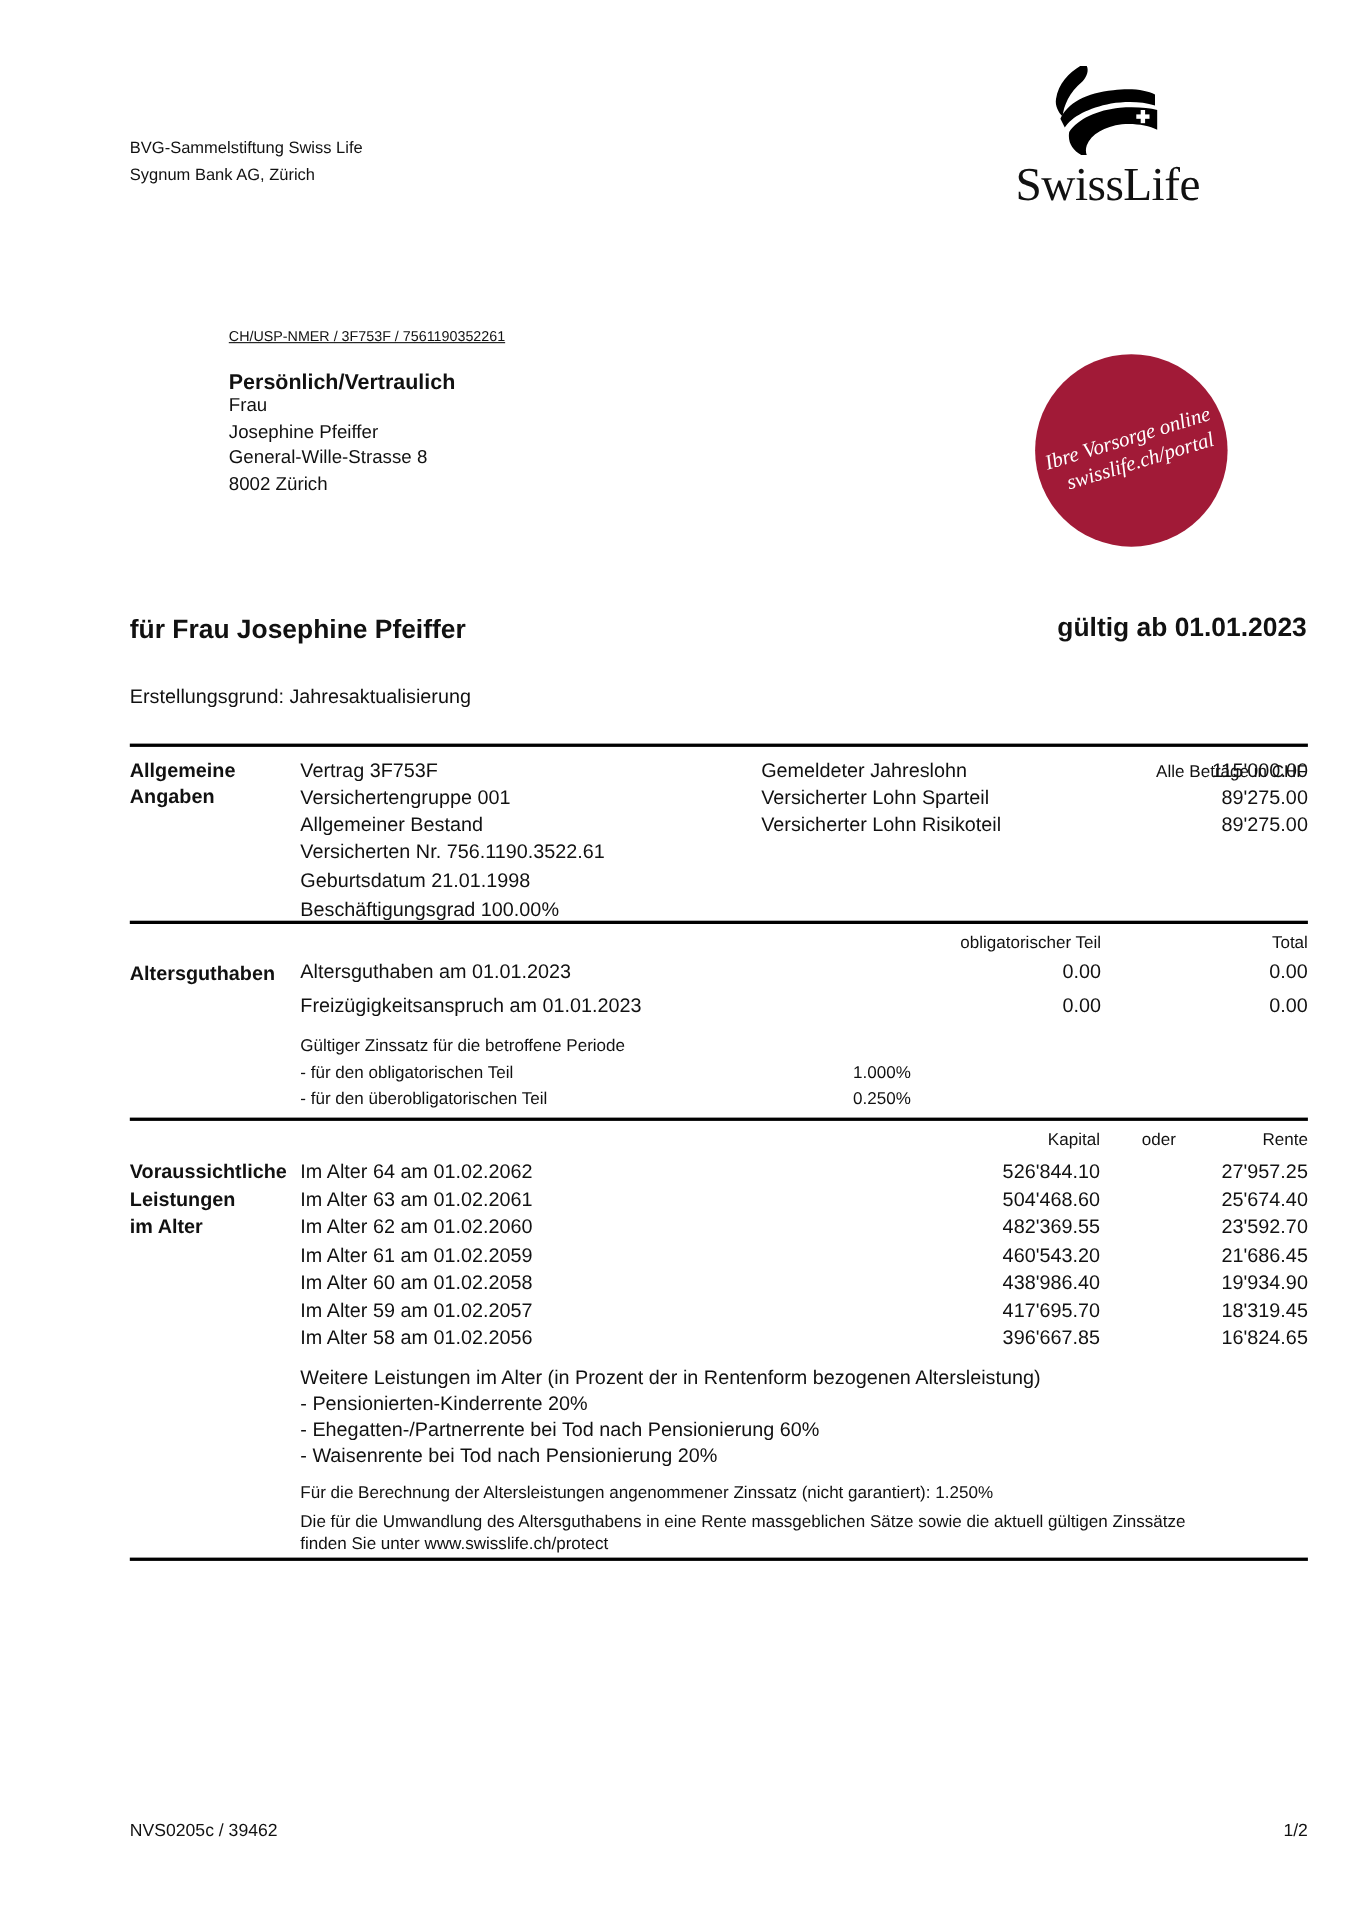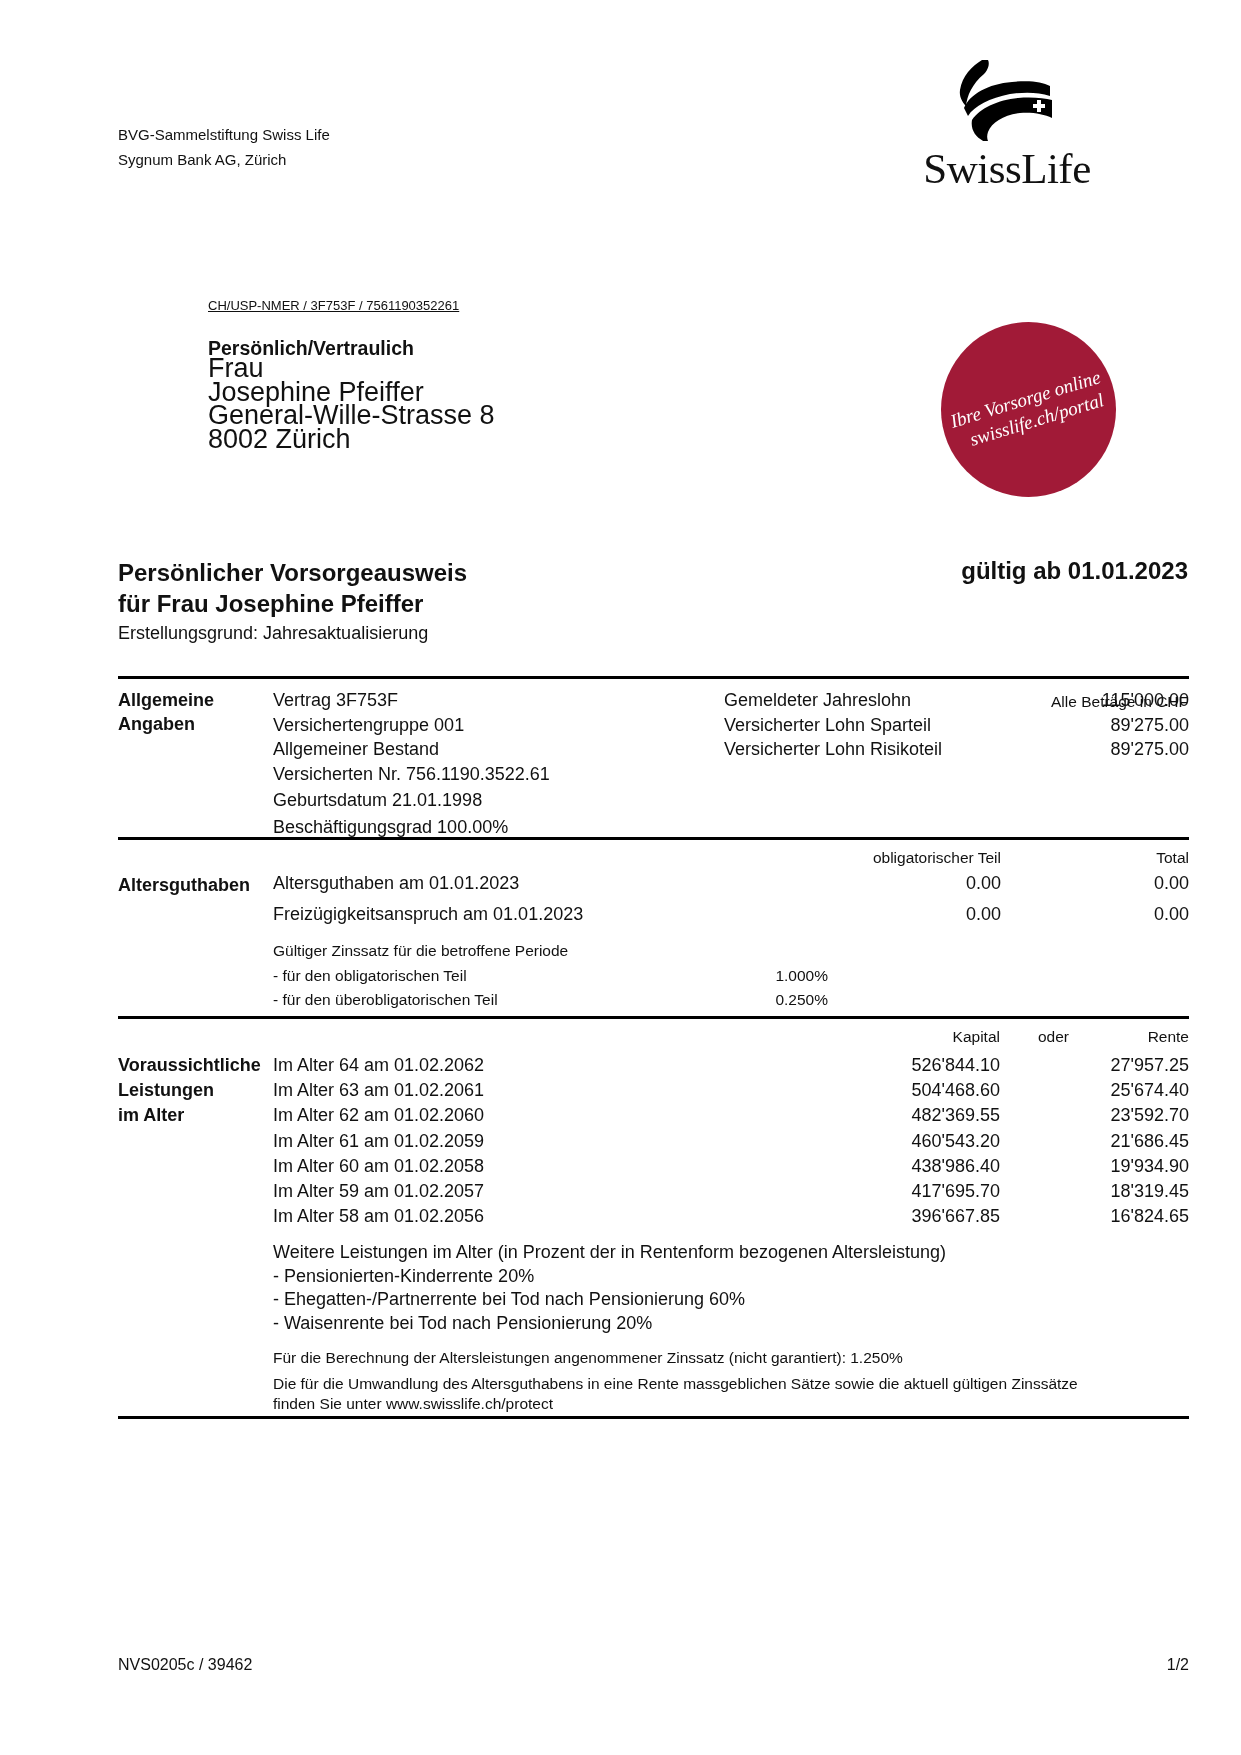--- a/index.html
+++ b/index.html
@@ -5,21 +5,21 @@
   html, body { margin: 0; padding: 0; background: #ffffff; }
   body { width: 1241px; height: 1755px; position: relative; overflow: hidden;
          font-family: "Liberation Sans", "DejaVu Sans", sans-serif; color: #111; }
   .abs { position: absolute; white-space: nowrap; }
   .sender { left: 118px; top: 122px; font-size: 15px; line-height: 25px; }
   .logo { left: 912px; top: 56px; width: 190px; height: 135px; }
   .logo-word { position: absolute; left: 0; top: 88px; width: 190px; text-align: center;
                font-family: "Liberation Serif", "DejaVu Serif", serif; font-size: 43px; letter-spacing: -0.5px; }
   .ref { left: 208px; top: 298px; font-size: 13px; text-decoration: underline; }
   .conf { left: 208px; top: 321px; font-size: 19.5px; font-weight: bold; margin-top: 16px; }
-  .addr { left: 208px; top: 357px; font-size: 27px; line-height: 23.5px; }
+  .addr { left: 208px; top: 357px; font-size: 17px; line-height: 23.5px; }
   .seal { left: 941px; top: 322px; width: 175px; height: 175px; border-radius: 50%; background: #a11a37;
           overflow: hidden; }
   .seal-text { position: absolute; left: 0; top: 0; width: 175px; height: 175px; display: flex; flex-direction: column;
                align-items: center; justify-content: center; transform: rotate(-17deg);
                font-family: "Liberation Serif", "DejaVu Serif", serif; font-style: italic; color: #fff;
                font-size: 19px; line-height: 23px; }
   .seal-text span:last-child { margin-left: 10px; }
   .title { left: 118px; top: 557px; font-size: 24px; font-weight: bold; line-height: 31px; }
   .subtitle { left: 118px; top: 623px; font-size: 18px; font-weight: normal; text-align: right; }
   .valid { right: 53px; top: 557px; font-size: 24px; font-weight: bold; }
@@ -60,42 +60,41 @@
 </div>
 
 <div class="abs seal">
   <div class="seal-text">
     <span>Ibre Vorsorge online</span>
     <span>swisslife.ch/portal</span>
   </div>
 </div>
 
 <div class="abs title">
-  <div>Persönlicher Vorsorgeausweis</div>
   <div>für Frau Josephine Pfeiffer</div>
 </div>
 <div class="abs subtitle">Erstellungsgrund: Jahresaktualisierung</div>
 <div class="abs valid">gültig ab 01.01.2023</div>
 <div class="abs currency">Alle Beträge in CHF</div>
 
 <div class="rule" style="top:676px"></div>
 
 <div class="abs lbl" style="left:118px;top:688px">
   <div>Allgemeine</div>
   <div>Angaben</div>
 </div>
 <div class="abs txt" style="left:273px;top:688px;line-height:24.5px">
   <div>Vertrag 3F753F</div>
   <div>Versichertengruppe 001</div>
   <div>Allgemeiner Bestand</div>
   <div style="margin-bottom:2px">Versicherten Nr. 756.1190.3522.61</div>
   <div style="margin-bottom:2px">Geburtsdatum 21.01.1998</div>
   <div>Beschäftigungsgrad 100.00%</div>
 </div>
-<div class="abs txt" style="left:724px;top:688px;line-height:24.5px">
+<div class="abs txt" style="left:692px;top:688px;line-height:24.5px">
   <div>Gemeldeter Jahreslohn</div>
   <div>Versicherter Lohn Sparteil</div>
   <div>Versicherter Lohn Risikoteil</div>
 </div>
 <div class="rt txt" style="right:52px;top:688px;line-height:24.5px">
   <div>115'000.00</div>
   <div>89'275.00</div>
   <div>89'275.00</div>
 </div>
 

